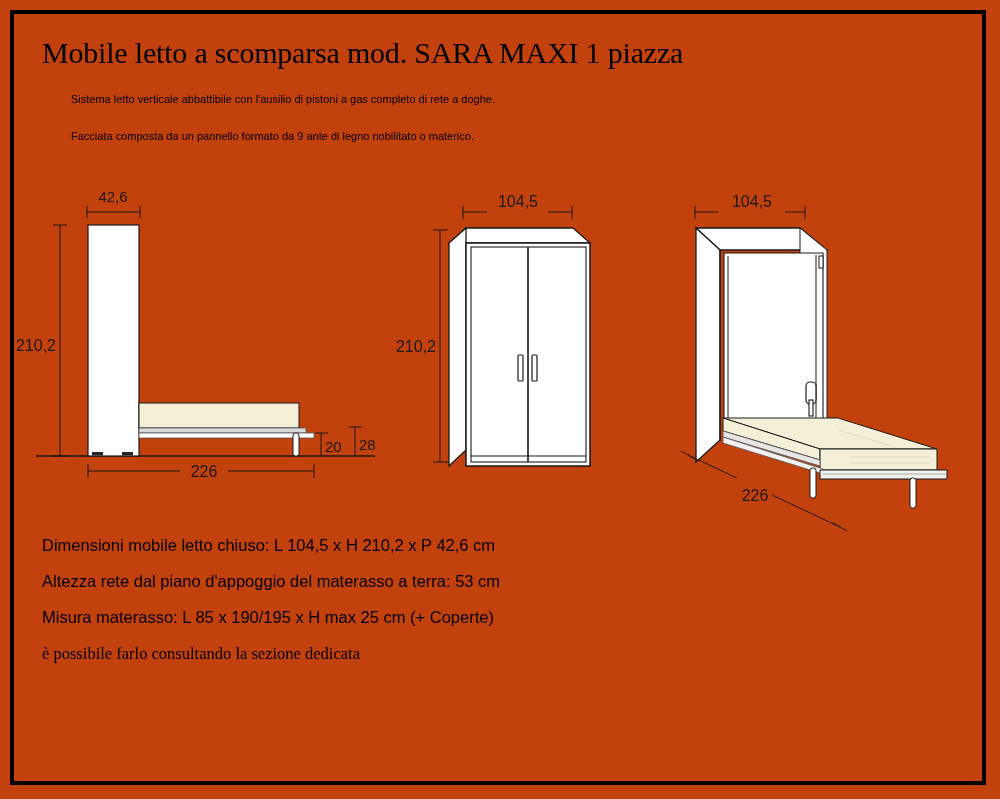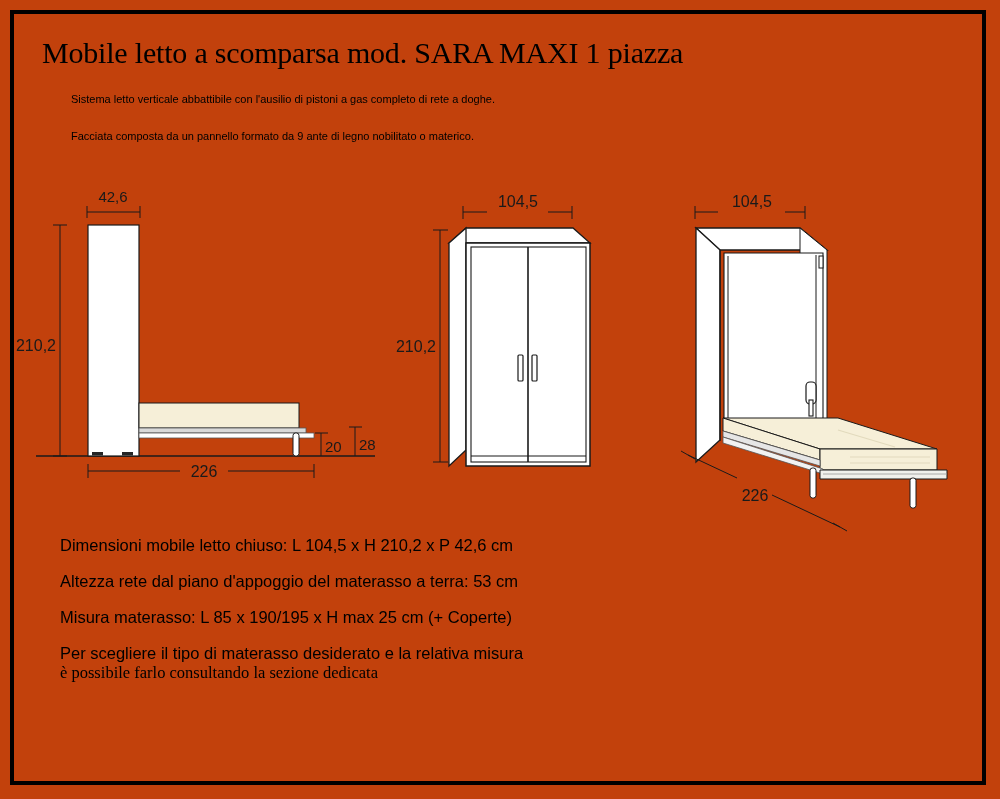--- a/index.html
+++ b/index.html
@@ -43,21 +43,21 @@
     font-size: 11px;
     color: #000000;
     white-space: nowrap;
     margin-left: 28px;
   }
   #sub1 { top: 93px; }
   #sub2 { top: 130px; }
 
   .speclines {
     position: absolute;
-    left: 60px;
+    left: 42px;
     top: 536px;
     font-family: "Liberation Sans", sans-serif;
     font-size: 16.5px;
     color: #000000;
   }
   .specline {
     white-space: nowrap;
     margin-bottom: 17px;
   }
   .specline.tight { margin-bottom: 0px; }
@@ -84,21 +84,20 @@
   <div id="frame-border"></div>
 
   <div id="title">Mobile letto a scomparsa mod. SARA MAXI 1 piazza</div>
   <div class="subtitle" id="sub1">Sistema letto verticale abbattibile con l'ausilio di pistoni a gas completo di rete a doghe.</div>
   <div class="subtitle" id="sub2">Facciata composta da un pannello formato da 9 ante di legno nobilitato o materico.</div>
 
   <div class="speclines">
     <div class="specline">Dimensioni mobile letto chiuso: L 104,5 x H 210,2 x P 42,6 cm</div>
     <div class="specline">Altezza rete dal piano d'appoggio del materasso a terra: 53 cm</div>
     <div class="specline">Misura materasso: L 85 x 190/195 x H max 25 cm (+ Coperte)</div>
-    <div class="specline tight">Per scegliere il tipo di materasso desiderato e la relativa misura</div>
     <div class="specline last">è possibile farlo consultando la sezione dedicata</div>
   </div>
 
   <svg id="drawings" width="1000" height="799" viewBox="0 0 1000 799">
 
     <g>
 
       <g stroke="#1a1a1a" stroke-width="1" fill="none">
         <line x1="87" y1="212" x2="140" y2="212"></line>
         <line x1="87" y1="206" x2="87" y2="218"></line>

